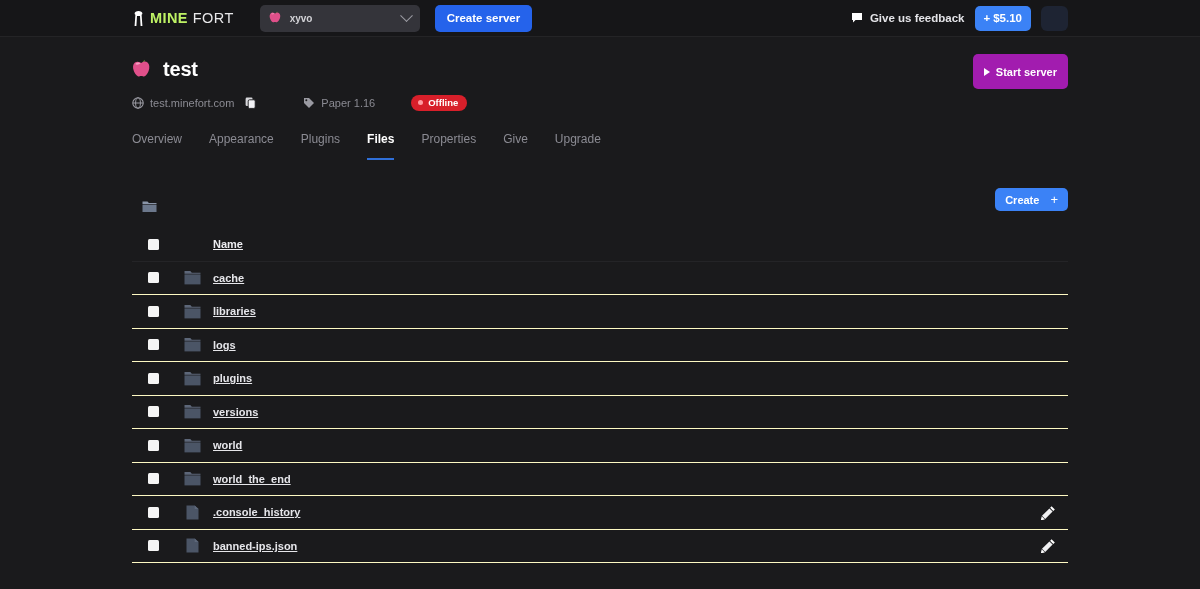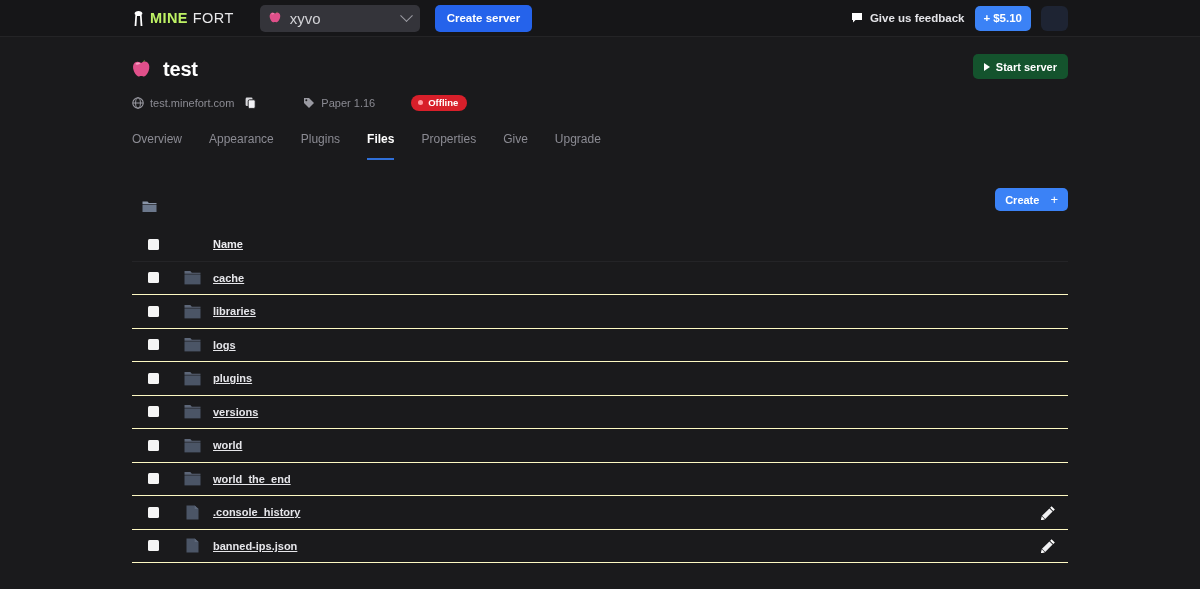--- a/index.html
+++ b/index.html
@@ -42,21 +42,22 @@
     display: flex;
     align-items: center;
     padding: 0 9px;
     gap: 8px;
     cursor: pointer;
   }
   .apple-ico { width: 13px; height: 14px; display: block; flex: none; }
   .server-select-label {
     flex: 1;
     color: #d2d2d6;
-    font-size: 15px;
+    font-size: 10px;
+    font-weight: bold;
   }
   .chev {
     width: 9px; height: 9px;
     border-right: 1.4px solid #9a9aa2;
     border-bottom: 1.4px solid #9a9aa2;
     transform: rotate(45deg) translate(-2px,-2px);
     flex: none;
   }
 
   .create-server-btn {
@@ -127,25 +128,25 @@
     margin-left: 11px;
     color: #ffffff;
     font-size: 20px;
     font-weight: bold;
     letter-spacing: -0.2px;
   }
   .start-btn {
     position: absolute;
     right: 0;
     top: -4px;
-    background: #14532d;
+    background: #a21caf;
     color: #fff;
     border: none;
     border-radius: 5px;
-    height: 25px;
+    height: 35px;
     padding: 0 11px;
     font-size: 11px;
     font-weight: bold;
     font-family: inherit;
     cursor: pointer;
     display: flex;
     align-items: center;
     gap: 6px;
   }
   .play-tri {

